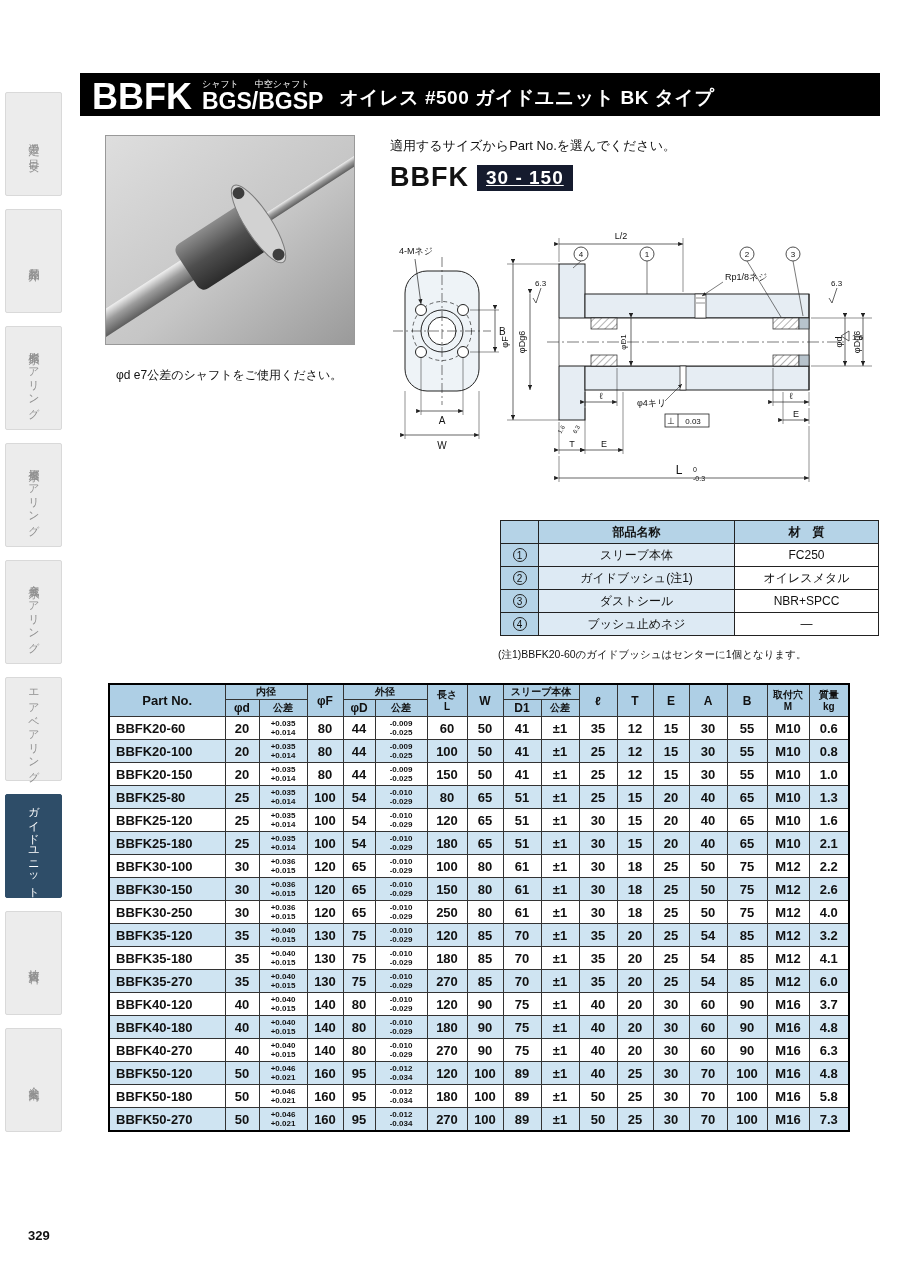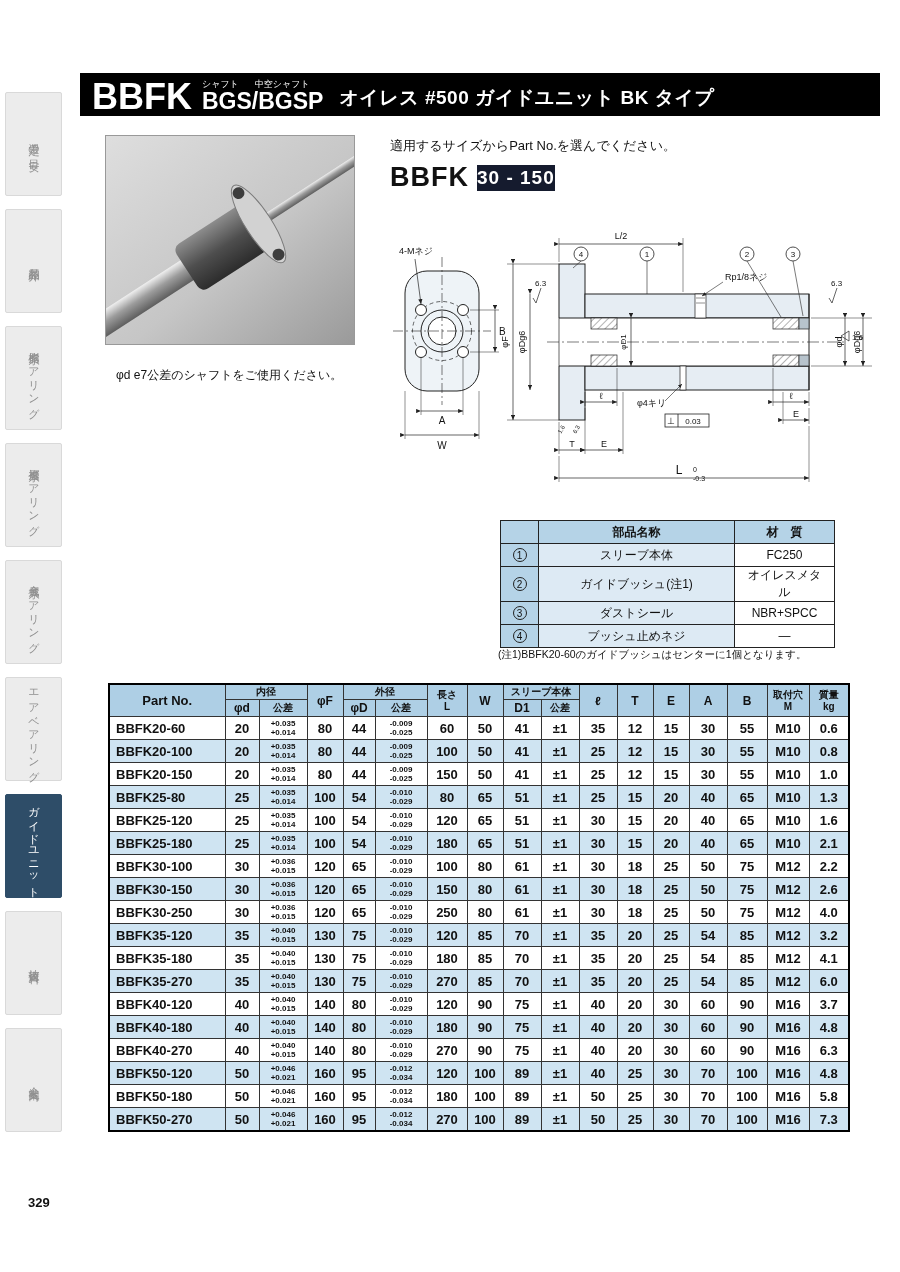--- a/index.html
+++ b/index.html
@@ -24,54 +24,54 @@
 
   
   .photo { position:absolute; left:105px; top:135px; width:250px; height:210px; border:1px solid #999; }
 
   
   .selection { position:absolute; left:390px; top:137px; width:430px; }
   .sel-line1 { font-size:13px; }
   .sel-line2 { font-size:12px; margin-top:9px; }
   .sel-example { display:flex; align-items:center; margin-top:7px; }
   .sel-model { font-size:27px; font-weight:bold; letter-spacing:1px; }
-  .sel-size-box { margin-left:8px; background:#151b2e; color:#fff; font-size:19px; font-weight:bold; padding:2px 0; letter-spacing:1px; }
+  .sel-size-box { margin-left:8px; background:#151b2e; color:#fff; font-size:19px; font-weight:bold; padding:2px 9px; letter-spacing:1px;text-decoration:underline; }
   .sel-partno-row { margin-top:3px; margin-left:90px; }
   .sel-partno { font-weight:bold; font-size:14px; }
   .sel-suffix { font-size:12px; }
 
   .shaft-note { position:absolute; left:103px; top:366px; font-size:12px; line-height:1.55; }
   .shaft-note .l2 { padding-left:13px; }
 
   
   .front-view { position:absolute; left:385px; top:243px; width:125px; height:215px; }
   .side-view  { position:absolute; left:497px; top:224px; width:382px; height:275px; }
   svg text { font-family:"Liberation Sans","DejaVu Sans",sans-serif; fill:#111; }
 
   
   .parts-table { position:absolute; left:500px; top:520px; border-collapse:collapse; border:1.5px solid #000; }
   .parts-table th, .parts-table td { border:1px solid #222; height:23px; padding:0 8px; font-size:12px; text-align:center; }
   .parts-table th { background:#b5d3e7; font-weight:bold; }
   .pt-no  { width:38px;  background:#b5d3e7; }
   .pt-name{ width:196px; background:#ddeaf4; }
-  .pt-mat { width:100px; background:#fff; }
+  .pt-mat { width:144px; background:#fff; }
   .circ { display:inline-block; width:14px; height:14px; border:1px solid #222; border-radius:50%; font-size:10px; line-height:13px; text-align:center; }
   .parts-note { position:absolute; left:498px; top:648px; font-size:10.5px; }
 
   
   .spec-table { position:absolute; left:108px; top:683px; width:740px; border-collapse:collapse; table-layout:fixed; border:2px solid #000; }
   .spec-table th { background:#aecfe5; border:1px solid #333; font-size:10px; font-weight:bold; padding:1px 0; line-height:1.2; }
   .spec-table th.big { font-size:13px; }
   .spec-table th.med { font-size:12px; }
   .spec-table td { border:1px solid #333; text-align:center; font-size:13px; font-weight:bold; height:23px; padding:0 2px; }
   .spec-table tr.alt td { background:#cfe4f2; }
   .spec-table td.part { text-align:left; padding-left:6px; }
   .spec-table td.tol { font-size:8px; font-weight:bold; line-height:1.15; }
 
-  .page-number { position:absolute; left:28px; top:1195px; font-size:13px; font-weight:bold; }
+  .page-number { position:absolute; left:28px; top:1228px; font-size:13px; font-weight:bold; }
 </style>
 </head>
 <body>
 
 <div class="page">
 
   <nav class="sidebar">
       <div class="side-tab">選定の目安</div>
       <div class="side-tab">製品紹介</div>
       <div class="side-tab">樹脂系ベアリング</div>

